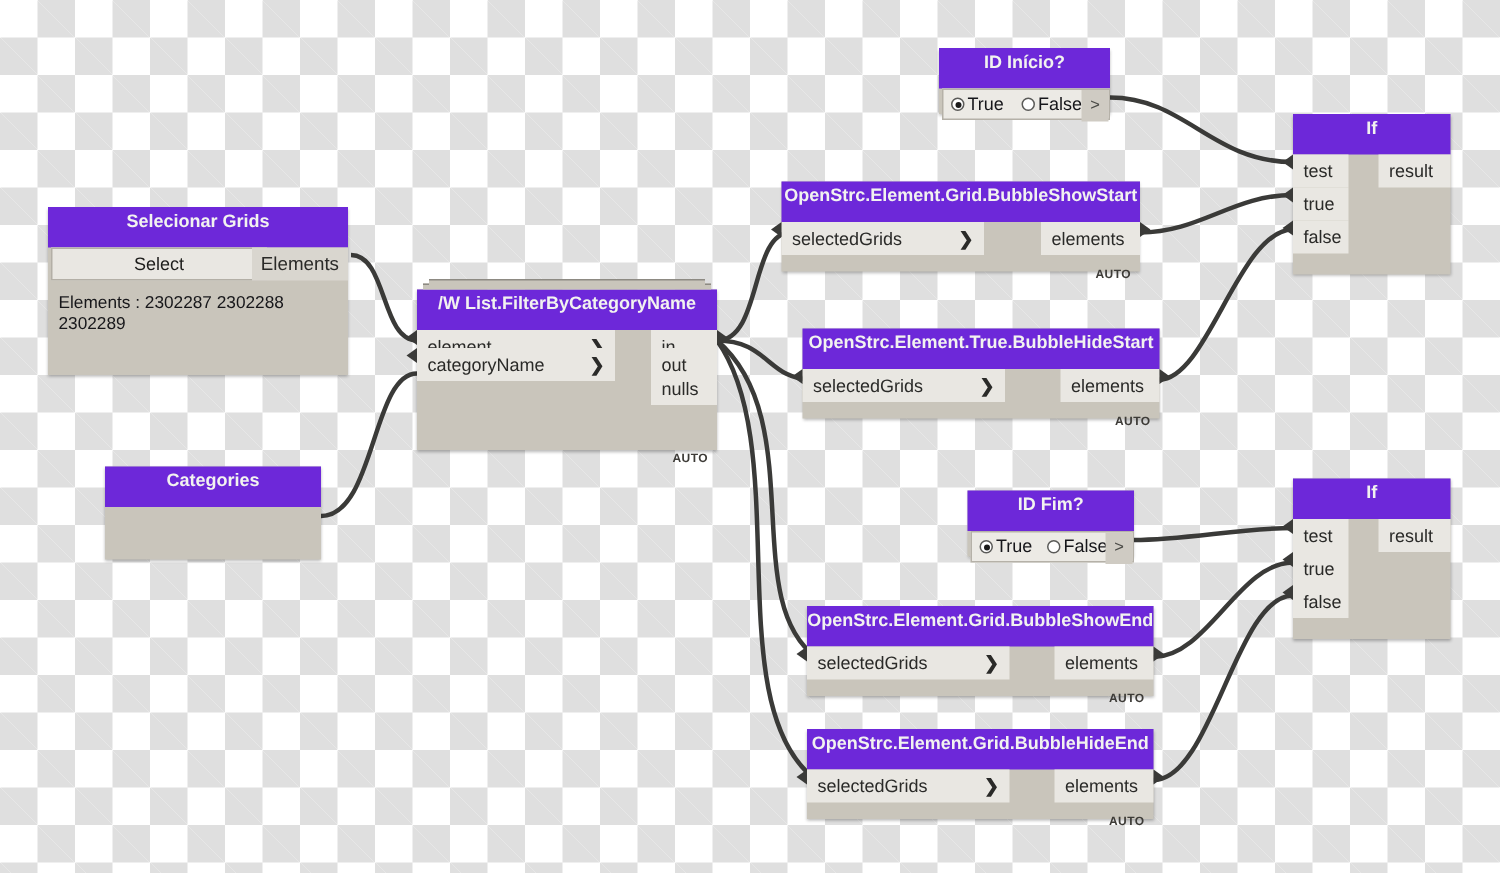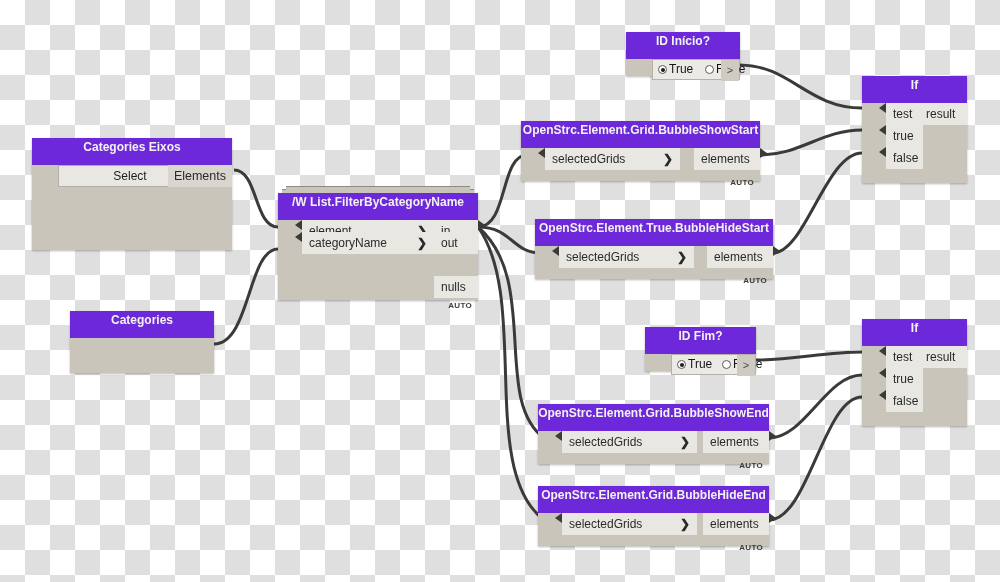--- a/index.html
+++ b/index.html
@@ -60,21 +60,21 @@
     left: 4px; right: 4px;
     top: -4px;
     height: 4px;
   }
   .node.custom::after {
     left: 8px; right: 8px;
     top: -7px;
     height: 4px;
   }
 
-  .body { position: relative; margin-left: 24px; }
+  .body { position: relative; }
 
   .portrow {
     position: relative;
     height: 22px;
   }
   .port-in {
     position: absolute;
     left: 0;
     top: 0;
     height: 22px;
@@ -286,24 +286,25 @@
 
       <path d="M756,360 C790,360 828,352 862,352"></path>
 
       <path d="M769,438 C805,438 826,375 862,375"></path>
 
       <path d="M769,520 C808,520 824,397 862,397"></path>
     </g>
   </svg>
 
   <div class="node" id="node-select" style="left:32px; top:138px; width:200px; height:112px;">
-    <div class="hdr">Categories Eixos</div>
+    <div class="hdr">Selecionar Grids</div>
     <div class="body" style="height:93px; position:relative;">
       <div class="selectbtn">Select</div>
       <div class="outlabel">Elements</div>
+      <div class="valuearea">Elements : 2302287 2302288 2302289</div>
     </div>
   </div>
 
   <div class="node" id="node-categories" style="left:70px; top:311px; width:144px; height:62px;">
     <div class="hdr">Categories</div>
   </div>
 
   <div class="node custom" id="node-filter" style="left:278px; top:193px; width:200px; height:107px;">
     <div class="hdr">/W List.FilterByCategoryName</div>
     <div class="body" style="height:92px; position:relative;">
@@ -321,21 +322,21 @@
       <div class="portrow" style="position:absolute; left:0; top:12px; width:100%;">
         <div class="port-in" style="width:132px;">
           <span class="nub left"></span>
           <span>categoryName</span>
           <span class="caret">❯</span>
         </div>
         <div class="port-out" style="width:44px;">
           <span>out</span>
         </div>
       </div>
-      <div class="portrow" style="position:absolute; left:0; top:56px; width:100%;">
+      <div class="portrow" style="position:absolute; left:0; top:28px; width:100%;">
         <div class="port-out" style="width:44px;">
           <span>nulls</span>
         </div>
       </div>
       <div class="autolabel">AUTO</div>
     </div>
   </div>
 
   <div class="node boolnode" id="node-idinicio" style="left:626px; top:32px; width:114px; height:44px;">
     <div class="hdr">ID Início?</div>

